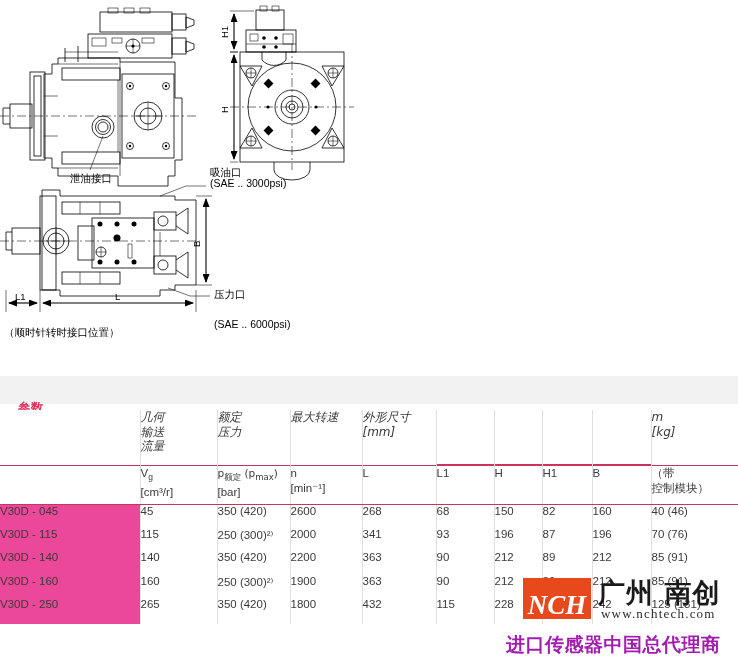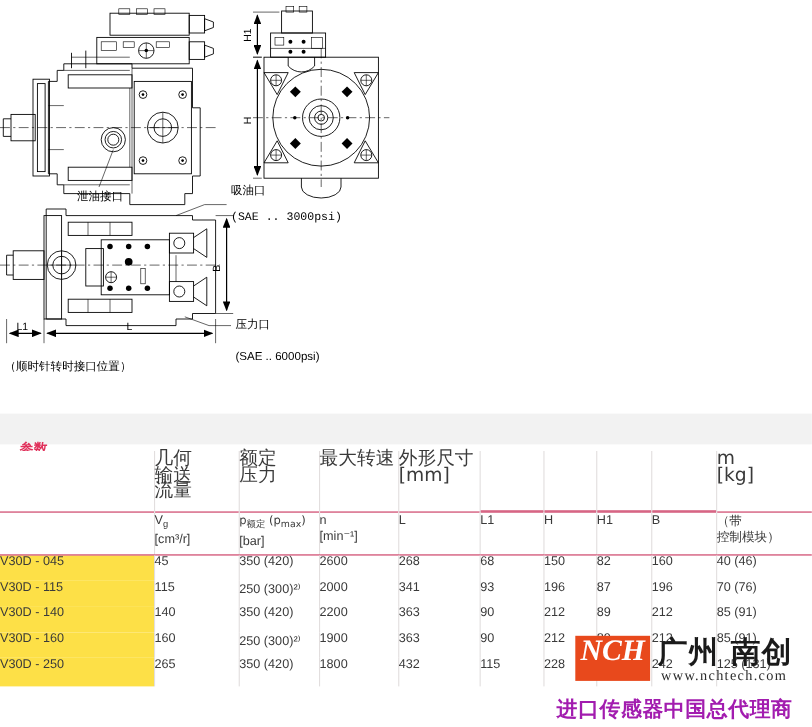--- a/index.html
+++ b/index.html
@@ -76,23 +76,24 @@
   .col-h      { width: 48px; }
   .col-h1     { width: 50px; }
   .col-b      { width: 59px; }
   .col-m      { width: 87px; }
 
   
   .hdr-group td {
     height: 55px;
     padding: 5px 0 0 6px;
     font-family: "DejaVu Sans", "Liberation Sans", sans-serif;
-    font-size: 17px;
+    font-size: 12px;
     line-height: 14.5px;
     color: #3a3a3a;
+    font-style: italic;
   }
   .hdr-group td.col-model { padding-left: 18px; }
 
   
   .hdr-sym td {
     height: 38px;
     padding: 5px 0 0 6px;
     border-top: 1.4px solid #c9335c;
     border-bottom: 1.4px solid #c9335c;
     line-height: 15px;
@@ -116,40 +117,40 @@
   
   .data-row td {
     height: 23.2px;
     padding: 4px 0 0 6px;
     font-size: 11.5px;
     color: #3a3a3a;
     white-space: nowrap;
   }
   .data-row td.col-model {
     padding-left: 18px;
-    background: #fde047;
+    background: #ec4899;
     color: #3a3a3a;
   }
   .hdr-group td.col-model,
   .hdr-sym td.col-model {
     background: #ffffff;
   }
   .data-row:last-child td { height: 26px; }
 
   sub { font-size: 8.5px; }
 
   
   .wm { position: absolute; pointer-events: none; }
 
   #wm-nch-logo {
     left: 523px; top: 578px;
     width: 68px; height: 41px;
     background: #e8491c;
     display: flex;
-    align-items: flex-start;
+    align-items: flex-end;
     justify-content: center;
   }
   #wm-nch-logo span {
     color: #ffffff;
     font-family: "Liberation Serif", "DejaVu Serif", serif;
     font-style: italic;
     font-weight: bold;
     font-size: 27px;
     letter-spacing: 0px;
     line-height: 1;
@@ -380,22 +381,22 @@
     <path class="lnt" d="M186,186 L206,186"></path>
     <path class="lnt" d="M168,288 L190,296"></path>
     <path class="lnt" d="M190,296 L210,296"></path>
   </svg>
 
   <div style="position:absolute;left:70px;top:172px;font-size:10.5px;
               font-family:'DejaVu Sans','Liberation Sans',sans-serif;color:#000;">泄油接口</div>
 
   <div style="position:absolute;left:210px;top:166px;font-size:10.5px;
               font-family:'DejaVu Sans','Liberation Sans',sans-serif;color:#000;">吸油口</div>
-  <div style="position:absolute;left:210px;top:192px;font-size:10.5px;
-              font-family:Liberation Mono, monospace;color:#000;">(SAE .. 3000psi)</div>
+  <div style="position:absolute;left:210px;top:177px;font-size:10.5px;
+              font-family:Liberation Sans, sans-serif;color:#000;">(SAE .. 3000psi)</div>
 
   <div style="position:absolute;left:214px;top:288px;font-size:10.5px;
               font-family:'DejaVu Sans','Liberation Sans',sans-serif;color:#000;">压力口</div>
   <div style="position:absolute;left:214px;top:318px;font-size:10.5px;
               font-family:'Liberation Sans',sans-serif;color:#000;">(SAE .. 6000psi)</div>
 
   <div style="position:absolute;left:4px;top:326px;font-size:10.5px;
               font-family:'DejaVu Sans','Liberation Sans',sans-serif;color:#000;">（顺时针转时接口位置）</div>
 </div>
 

